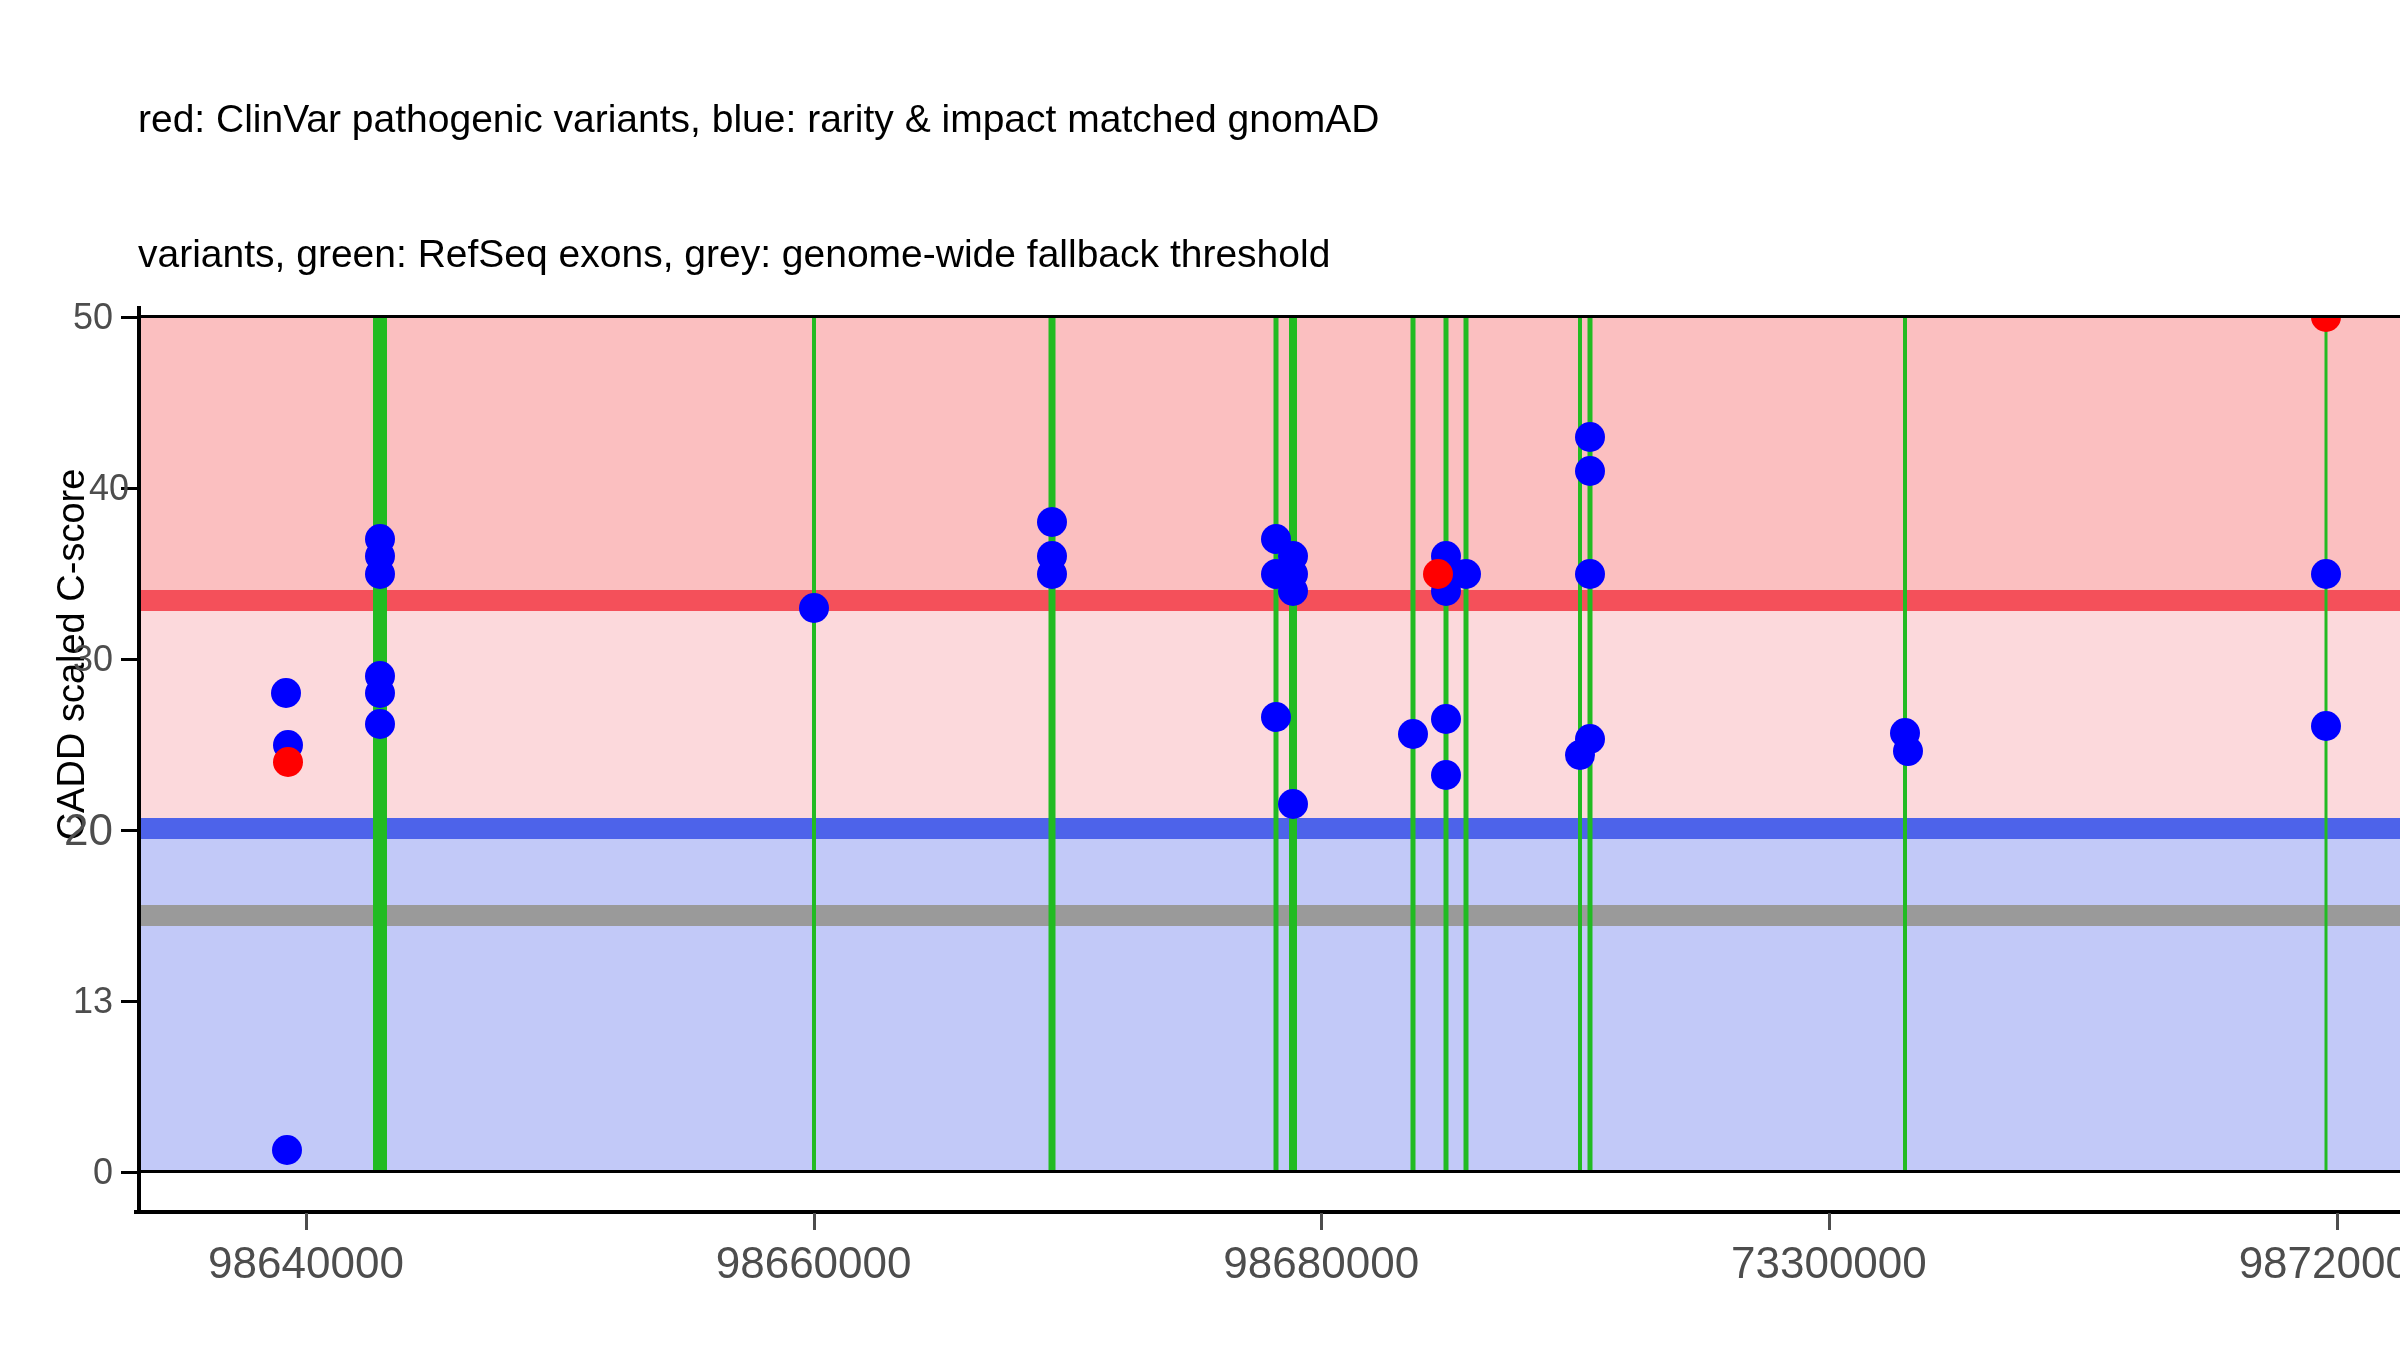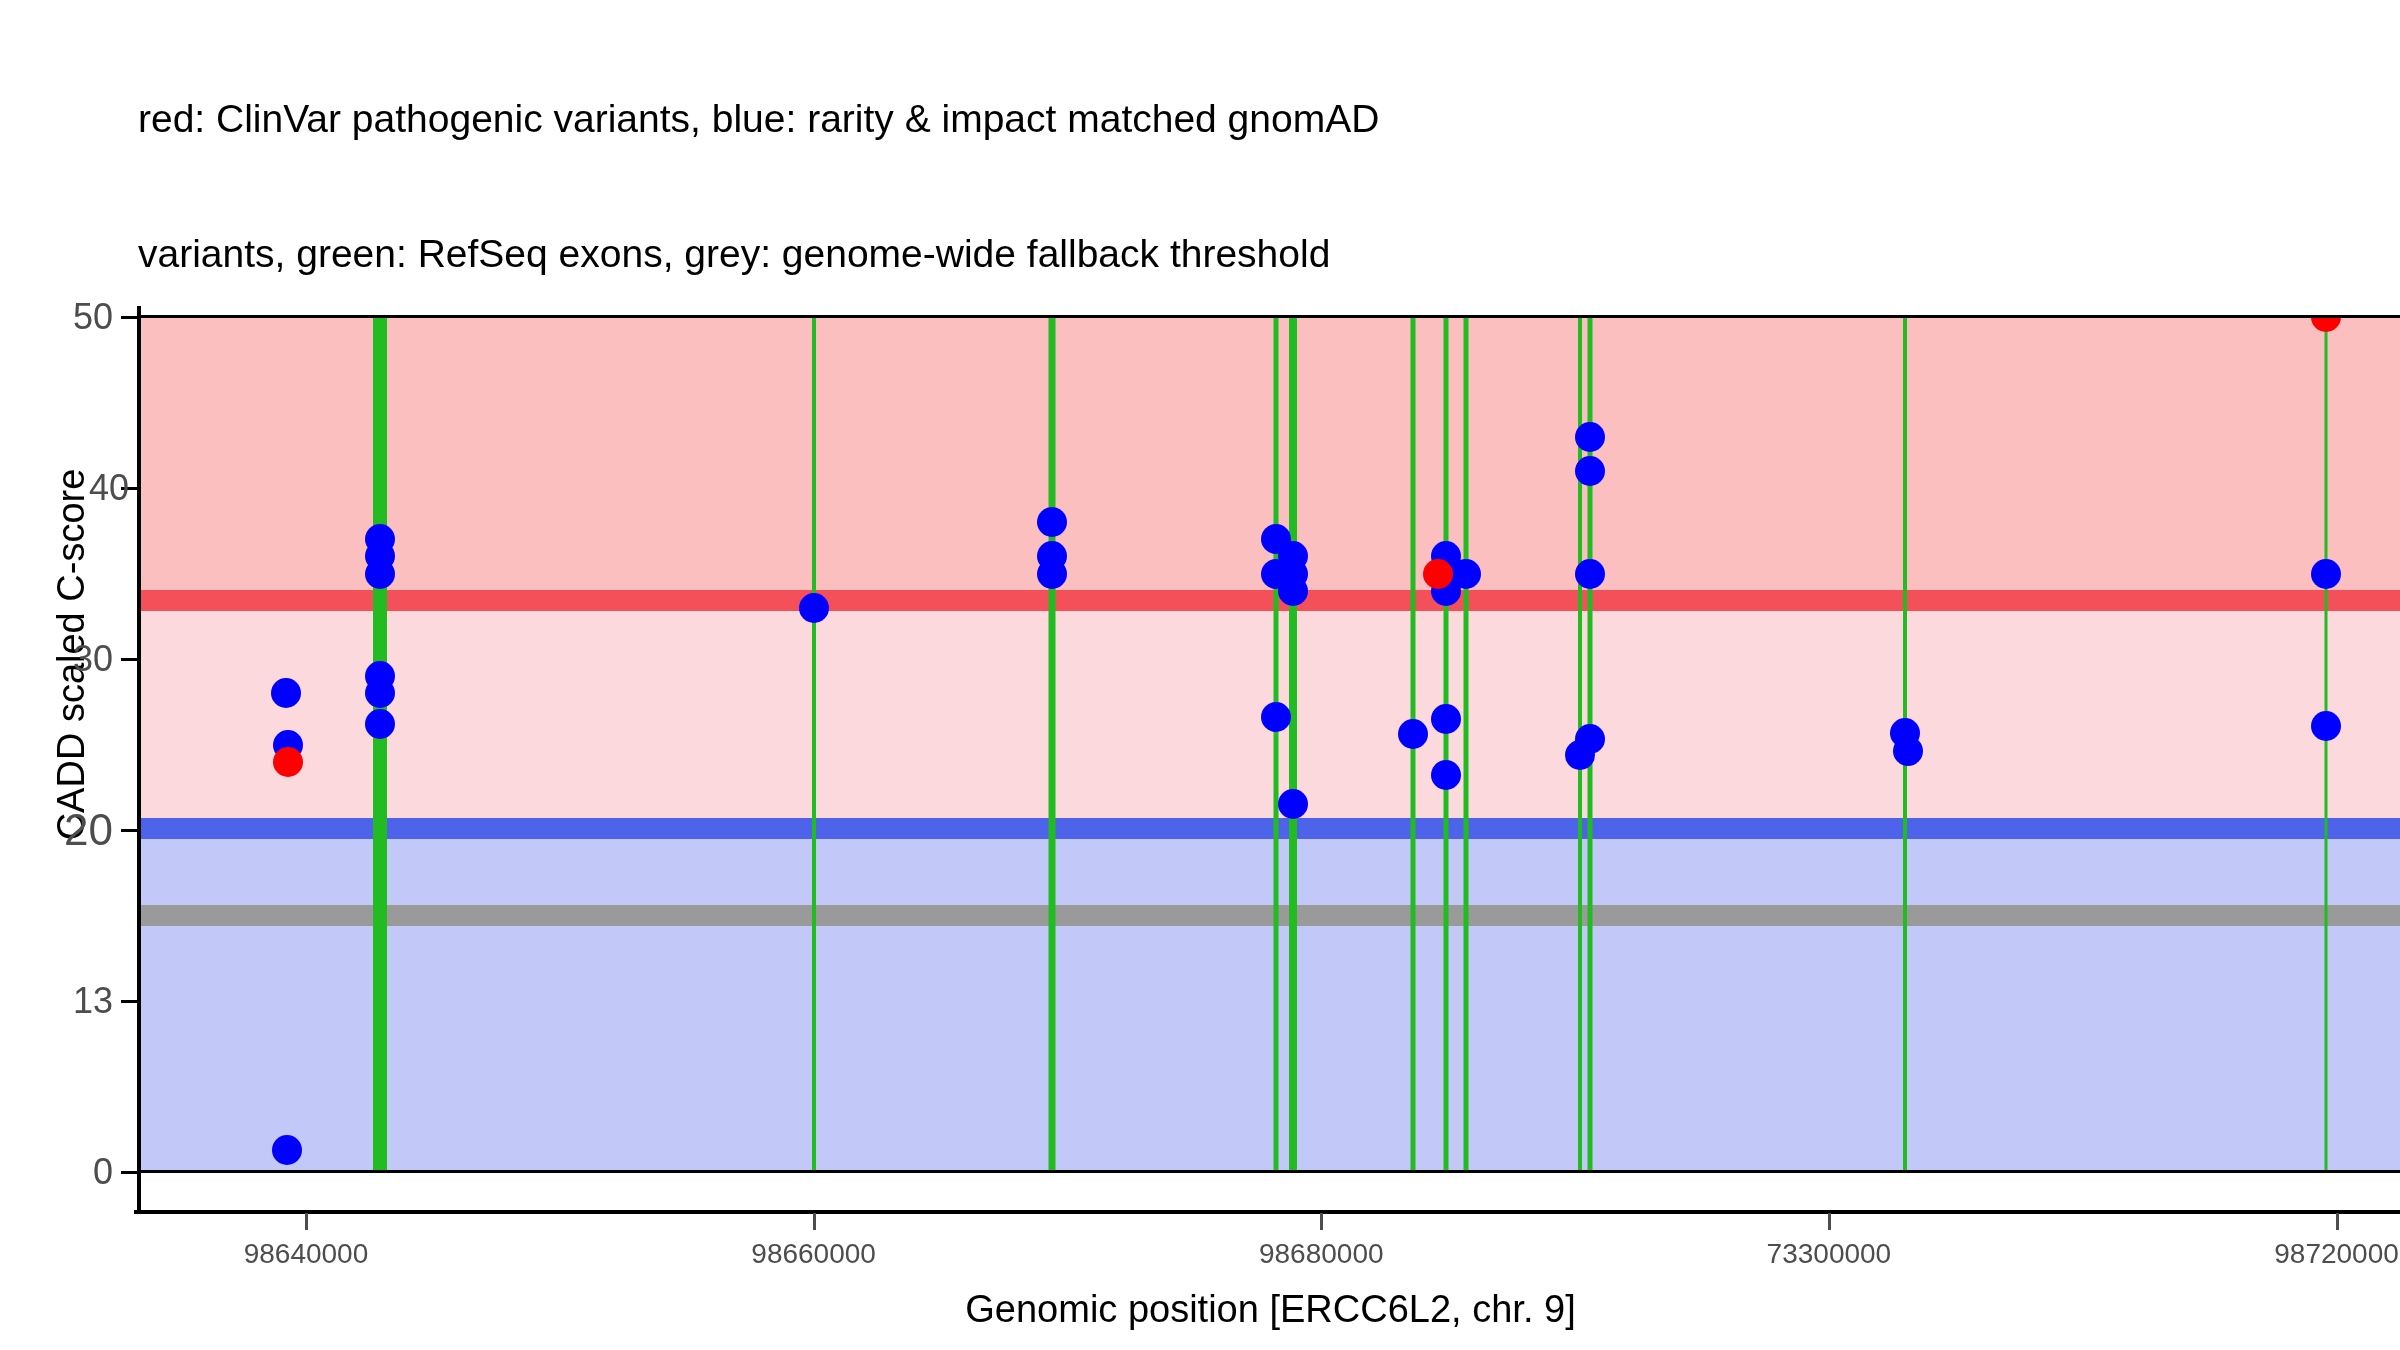--- a/index.html
+++ b/index.html
@@ -37,34 +37,33 @@
 
   
   #axis-x-line{position:absolute;left:134px;top:1210px;width:2266px;height:4px;background:#000;}
   #axis-y-line{position:absolute;left:137px;top:306px;width:4px;height:908px;background:#000;}
   #panel-top-line{position:absolute;left:141px;top:315px;width:2259px;height:3px;background:#000;}
   #panel-bottom-line{position:absolute;left:141px;top:1170px;width:2259px;height:3px;background:#000;}
 
   .ytick{position:absolute;left:121px;width:16px;height:3px;background:#000;}
 
   .xtick{position:absolute;top:1213px;width:3px;height:17px;background:#4d4d4d;}
-  .xtlabel{position:absolute;top:1238px;font-size:28px;color:#4d4d4d;transform:translateX(-50%);white-space:nowrap;}
+  .xtlabel{position:absolute;top:1238px;font-size:44px;color:#4d4d4d;transform:translateX(-50%);white-space:nowrap;}
 </style>
 </head>
 <body>
 
 <div id="root">
 
   <div id="title">
     <div>red: ClinVar pathogenic variants, blue: rarity &amp; impact matched gnomAD</div>
     <div>variants, green: RefSeq exons, grey: genome-wide fallback threshold</div>
   </div>
 
   <div id="ylab">CADD scaled C-score</div>
-  <div id="xlab">Genomic position [ERCC6L2, chr. 9]</div>
 
   <div id="panel">
       <div class="band" style="top: 0px; height: 283.005px; background: rgb(251, 191, 192);"></div>
       <div class="band" style="top: 283.005px; height: 228.285px; background: rgb(252, 217, 220);"></div>
       <div class="band" style="top: 511.29px; height: 343.71px; background: rgb(194, 201, 248);"></div>
       <div class="band" style="top: 272.505px; height: 21px; background: rgb(244, 80, 90);"></div>
       <div class="band" style="top: 500.79px; height: 21px; background: rgb(77, 99, 234);"></div>
       <div class="band" style="top: 588px; height: 21px; background: rgb(154, 154, 154);"></div>
       <div class="exon" style="left: 238.591px; width: 14px; background: rgb(34, 187, 34);"></div>
       <div class="exon" style="left: 672.624px; width: 4px; background: rgb(34, 187, 34);"></div>

